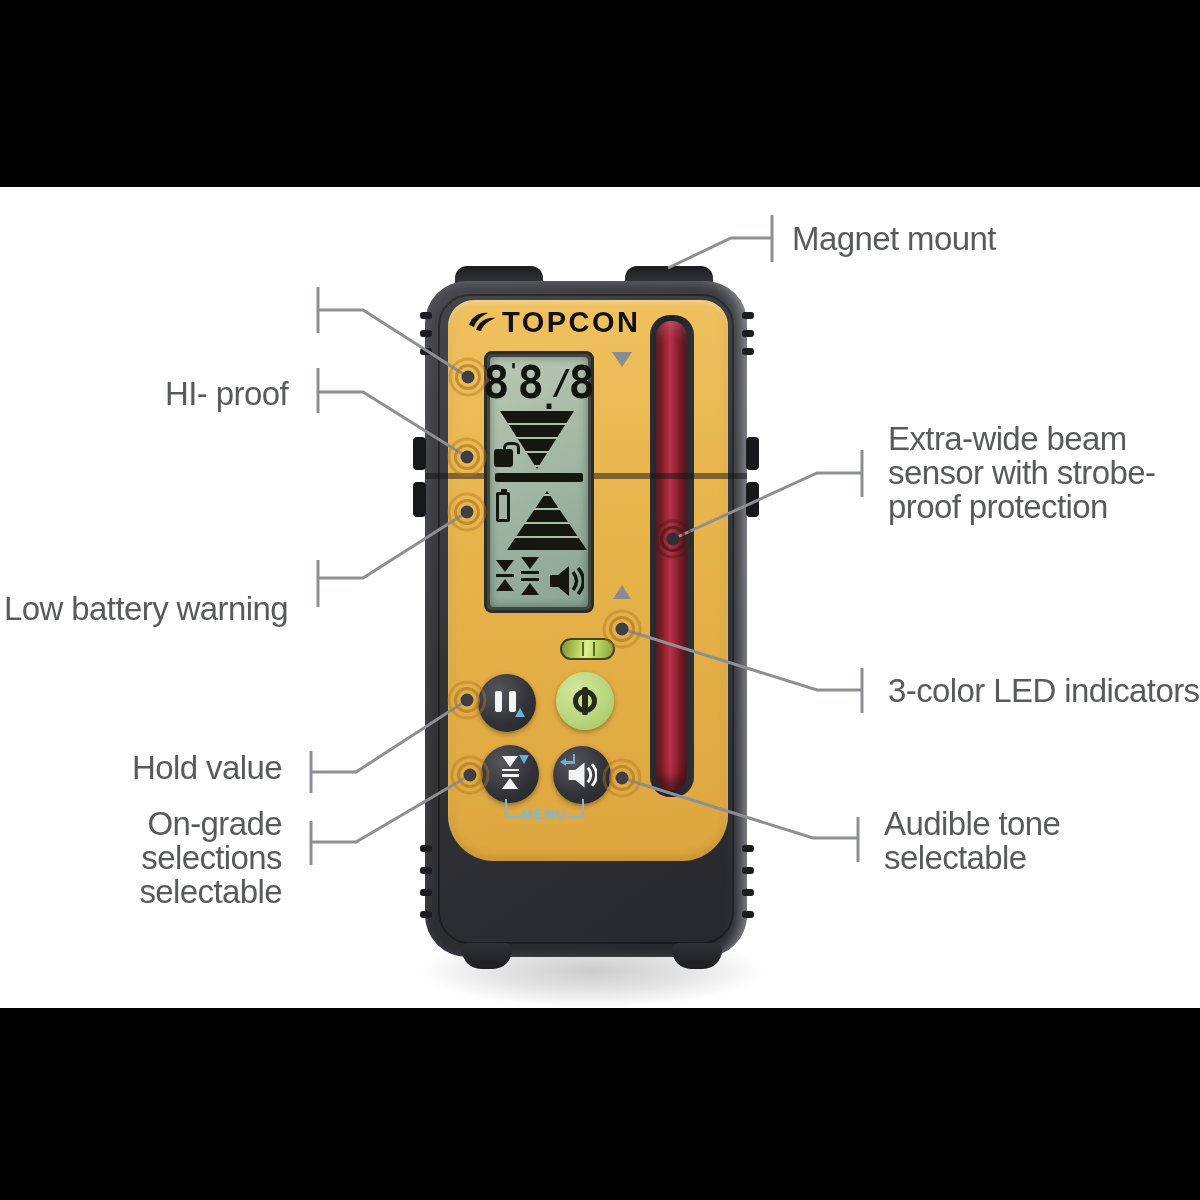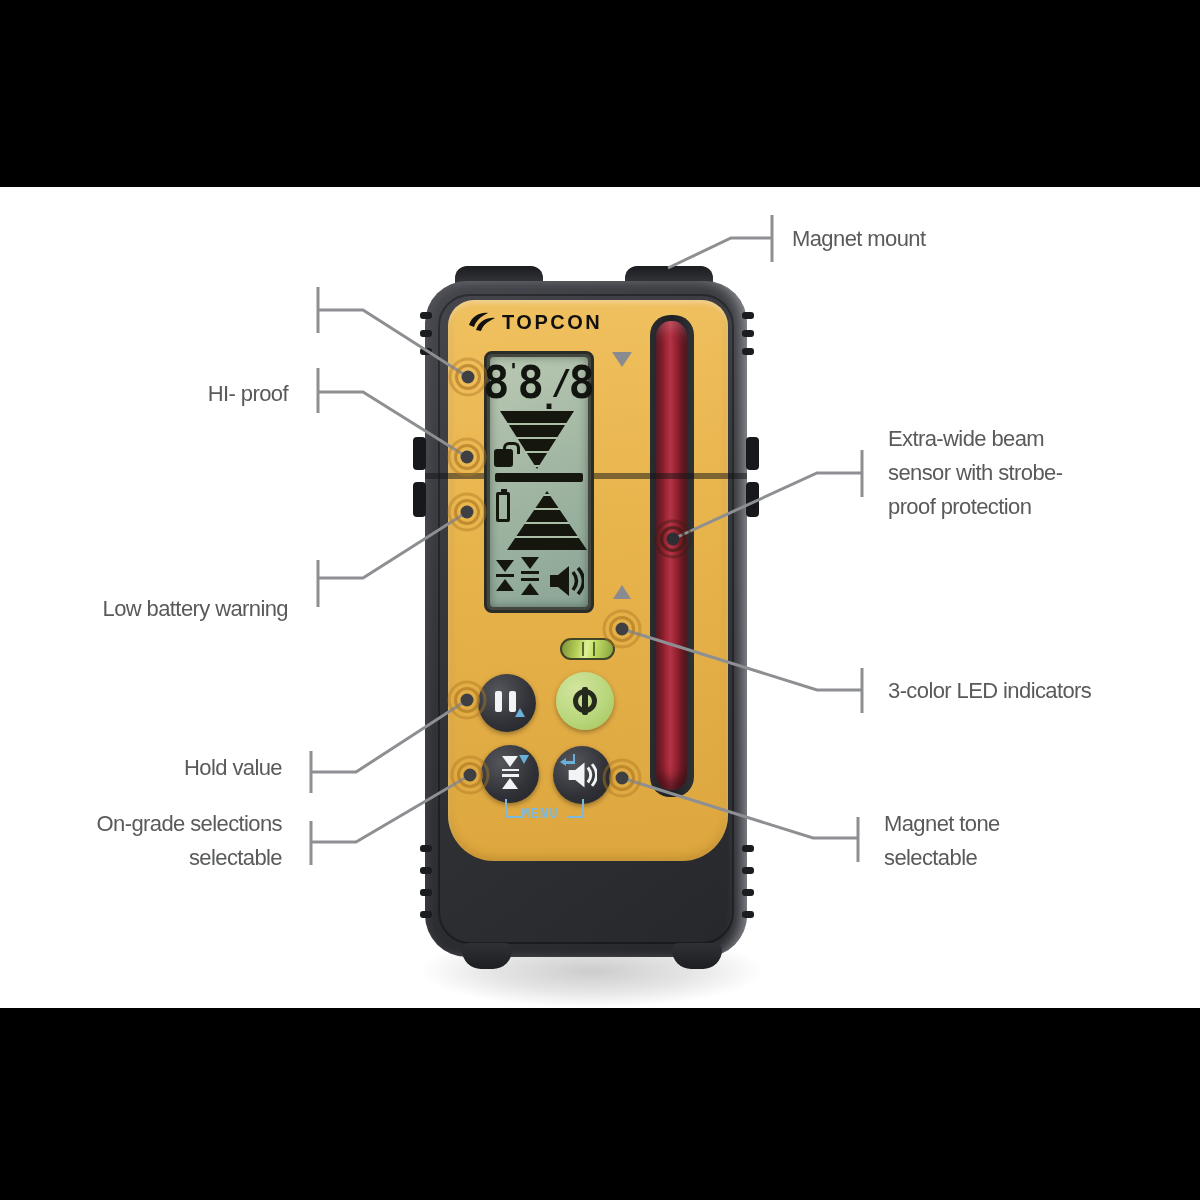--- a/index.html
+++ b/index.html
@@ -22,21 +22,21 @@
     box-shadow:inset -12px 0 16px -8px rgba(175,178,183,.85), inset 4px 4px 8px rgba(255,255,255,.07);}
   .body .seam{position:absolute;left:13px;top:13px;right:13px;bottom:13px;
     border:2px solid rgba(0,0,0,.35);border-radius:32px;}
   .tab{width:13px;height:33px;background:#17181b;border-radius:4px;}
   .rib{width:12px;height:7px;background:#1b1c1f;border-radius:3px;}
 
   .face{left:448px;top:300px;width:280px;height:561px;border-radius:26px 26px 46px 46px;
     background:linear-gradient(175deg,#f0c160 0%,#e8b44c 40%,#dda63e 100%);
     box-shadow:inset 0 3px 5px rgba(255,255,255,.35), inset 0 -4px 8px rgba(120,80,10,.25);}
 
-  .brand{left:502px;top:311px;font-size:20px;font-weight:bold;color:#101010;
+  .brand{left:502px;top:311px;font-size:29px;font-weight:bold;color:#101010;
     letter-spacing:2.5px;line-height:22px;}
 
   .lcd-frame{left:484px;top:351px;width:110px;height:262px;background:#43453f;
     border:3px solid #2a2c28;border-radius:8px;box-sizing:border-box;}
   .lcd-screen{left:490px;top:357px;width:98px;height:250px;border-radius:4px;
     background:linear-gradient(150deg,#bac8b3 0%,#a3b8a4 45%,#8aa495 100%);
     box-shadow:inset 0 0 10px rgba(25,40,30,.45);}
   .digits{left:491px;top:360px;width:96px;height:50px;display:flex;align-items:flex-start;
     justify-content:center;font-family:"DejaVu Sans Mono",monospace;font-weight:bold;color:#12140f;}
   .digits .d{font-size:44px;line-height:46px;}
@@ -103,28 +103,28 @@
   .ret-arrow{position:absolute;left:7px;top:8px;width:15px;height:13px;}
   .ret-arrow .v{position:absolute;right:0;top:0;width:2.5px;height:9px;background:#69b0d8;}
   .ret-arrow .h{position:absolute;right:0;top:7px;width:11px;height:2.5px;background:#69b0d8;}
   .ret-arrow .a{position:absolute;left:0;top:3.5px;width:0;height:0;border-top:4.5px solid transparent;
     border-bottom:4.5px solid transparent;border-right:6px solid #69b0d8;}
 
   .menu-bracket-l{left:505px;top:799px;width:14px;height:17px;border-left:2.5px solid #7cb9dc;
     border-bottom:2.5px solid #7cb9dc;}
   .menu-bracket-r{left:568px;top:799px;width:14px;height:17px;border-right:2.5px solid #7cb9dc;
     border-bottom:2.5px solid #7cb9dc;}
-  .menu-label{left:521px;top:806px;width:46px;text-align:left;font-size:14px;font-weight:bold;
-    color:#7cb9dc;letter-spacing:1px;font-family:Liberation Mono, monospace;}
+  .menu-label{left:521px;top:806px;width:46px;text-align:center;font-size:14px;font-weight:bold;
+    color:#7cb9dc;letter-spacing:1px;}
 
   .foot{width:50px;height:26px;border-radius:8px 8px 22px 22px;
     background:linear-gradient(#303136,#1d1e21);}
 
   
-  .lbl{position:absolute;font-size:22px;line-height:34px;letter-spacing:-0.6px;color:#595a5c;z-index:60;}
+  .lbl{position:absolute;font-size:33px;line-height:34px;letter-spacing:-0.6px;color:#595a5c;z-index:60;}
   .lbl.r{text-align:right;}
   svg.overlay{position:absolute;left:0;top:0;z-index:50;}
 </style>
 </head>
 <body>
 
 <div class="canvas">
 
   <div class="bar top"></div>
   <div class="bar bottom"></div>
@@ -332,17 +332,17 @@
   <div class="lbl" style="left:888px;top:674px;">3-color LED indicators</div>
 
   <div class="lbl r" style="left:0;width:282px;top:751px;">Hold value</div>
 
   <div class="lbl r" style="left:0;width:282px;top:807px;">
     <div>On-grade selections</div>
     <div>selectable</div>
   </div>
 
   <div class="lbl" style="left:884px;top:807px;">
-    <div>Magnet tone</div>
+    <div>Audible tone</div>
     <div>selectable</div>
   </div>
 
 </div>
 
 </body></html>

